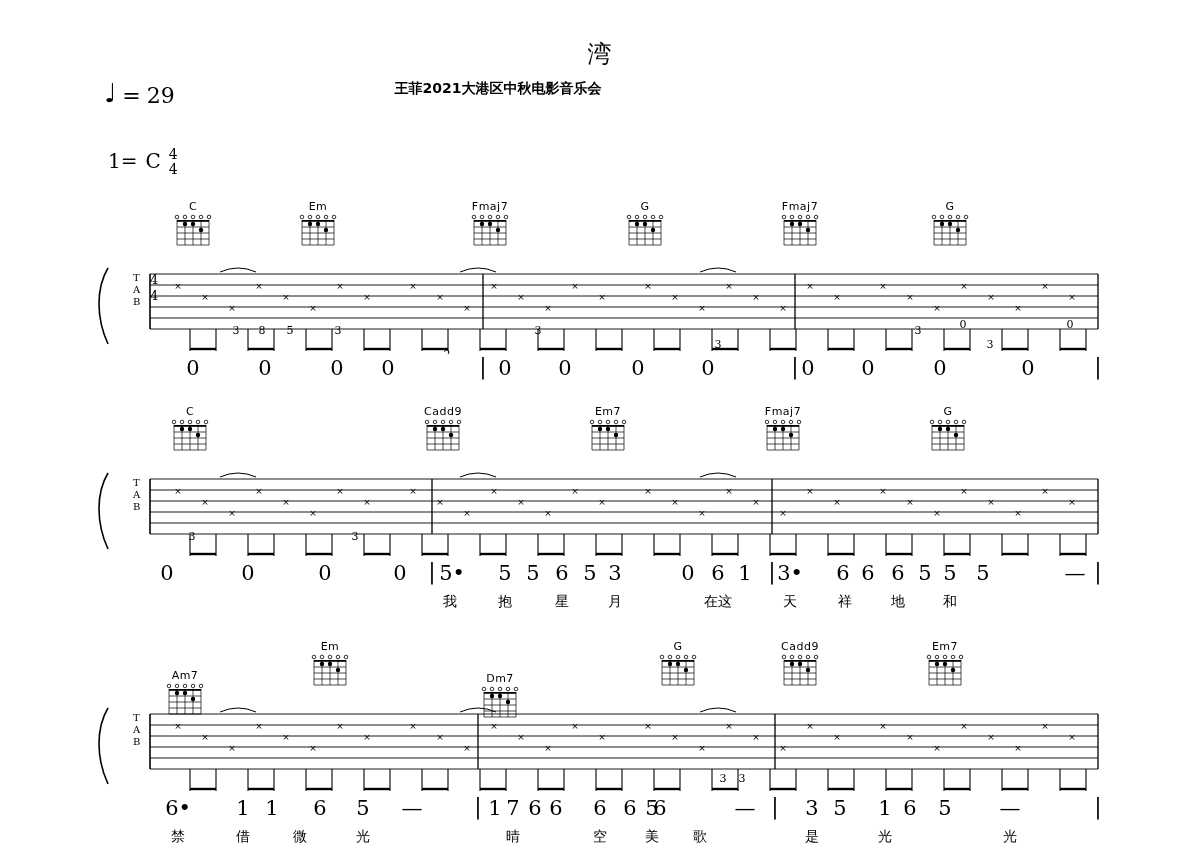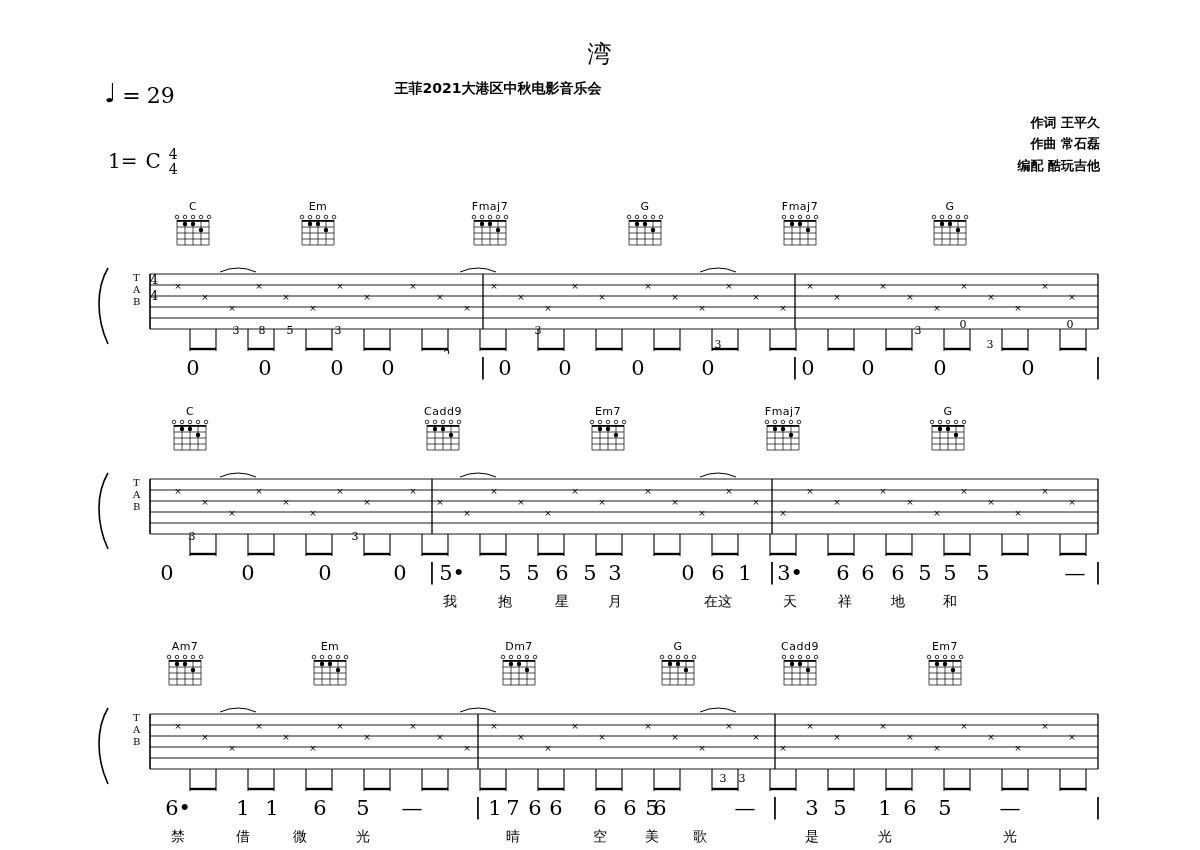--- a/index.html
+++ b/index.html
@@ -170,25 +170,20 @@
 
   <div class="keysig">
     <span>1=</span>
     <span>C</span>
     <span class="frac">
       <span>4</span>
       <span>4</span>
     </span>
   </div>
 
-  <div class="credits">
-    <div>作词 王平久</div>
-    <div>作曲 常石磊</div>
-    <div>编配 酷玩吉他</div>
-  </div>
 
   <div class="system" id="sys1">
       <div class="chords">
         <div class="chord" style="left: 166px;">
           <div class="cname">C</div>
           <div>
             <svg width="48" height="42" viewBox="0 0 48 42">
               <circle cx="8" cy="3" r="1.8" fill="none" stroke="#000" stroke-width="0.8"></circle>
               <circle cx="16" cy="3" r="1.8" fill="none" stroke="#000" stroke-width="0.8"></circle>
               <circle cx="24" cy="3" r="1.8" fill="none" stroke="#000" stroke-width="0.8"></circle>
@@ -733,21 +728,21 @@
         <div class="lyr" style="left: 615px;">月</div>
         <div class="lyr" style="left: 718px;">在这</div>
         <div class="lyr" style="left: 790px;">天</div>
         <div class="lyr" style="left: 845px;">祥</div>
         <div class="lyr" style="left: 898px;">地</div>
         <div class="lyr" style="left: 950px;">和</div>
       </div>
     </div>
   <div class="system" id="sys3">
       <div class="chords">
-        <div class="chord" style="left: 158px;">
+        <div class="chord" style="left: 158px; margin-top: 29px;">
           <div class="cname">Am7</div>
           <div>
             <svg width="48" height="42" viewBox="0 0 48 42">
               <circle cx="8" cy="3" r="1.8" fill="none" stroke="#000" stroke-width="0.8"></circle>
               <circle cx="16" cy="3" r="1.8" fill="none" stroke="#000" stroke-width="0.8"></circle>
               <circle cx="24" cy="3" r="1.8" fill="none" stroke="#000" stroke-width="0.8"></circle>
               <circle cx="32" cy="3" r="1.8" fill="none" stroke="#000" stroke-width="0.8"></circle>
               <circle cx="40" cy="3" r="1.8" fill="none" stroke="#000" stroke-width="0.8"></circle>
               <rect x="8" y="6" width="32" height="1.8" fill="#000"></rect>
               <line x1="8" y1="13" x2="40" y2="13" stroke="#000" stroke-width="0.7"></line>
@@ -783,21 +778,21 @@
               <line x1="16" y1="6" x2="16" y2="31" stroke="#000" stroke-width="0.7"></line>
               <line x1="24" y1="6" x2="24" y2="31" stroke="#000" stroke-width="0.7"></line>
               <line x1="32" y1="6" x2="32" y2="31" stroke="#000" stroke-width="0.7"></line>
               <line x1="40" y1="6" x2="40" y2="31" stroke="#000" stroke-width="0.7"></line>
               <circle cx="16" cy="10" r="2.2" fill="#000"></circle>
               <circle cx="24" cy="10" r="2.2" fill="#000"></circle>
               <circle cx="32" cy="16" r="2.2" fill="#000"></circle>
             </svg>
           </div>
         </div>
-        <div class="chord" style="left: 492px;">
+        <div class="chord" style="left: 473px; margin-top: 32px;">
           <div class="cname">Dm7</div>
           <div>
             <svg width="48" height="42" viewBox="0 0 48 42">
               <circle cx="8" cy="3" r="1.8" fill="none" stroke="#000" stroke-width="0.8"></circle>
               <circle cx="16" cy="3" r="1.8" fill="none" stroke="#000" stroke-width="0.8"></circle>
               <circle cx="24" cy="3" r="1.8" fill="none" stroke="#000" stroke-width="0.8"></circle>
               <circle cx="32" cy="3" r="1.8" fill="none" stroke="#000" stroke-width="0.8"></circle>
               <circle cx="40" cy="3" r="1.8" fill="none" stroke="#000" stroke-width="0.8"></circle>
               <rect x="8" y="6" width="32" height="1.8" fill="#000"></rect>
               <line x1="8" y1="13" x2="40" y2="13" stroke="#000" stroke-width="0.7"></line>

